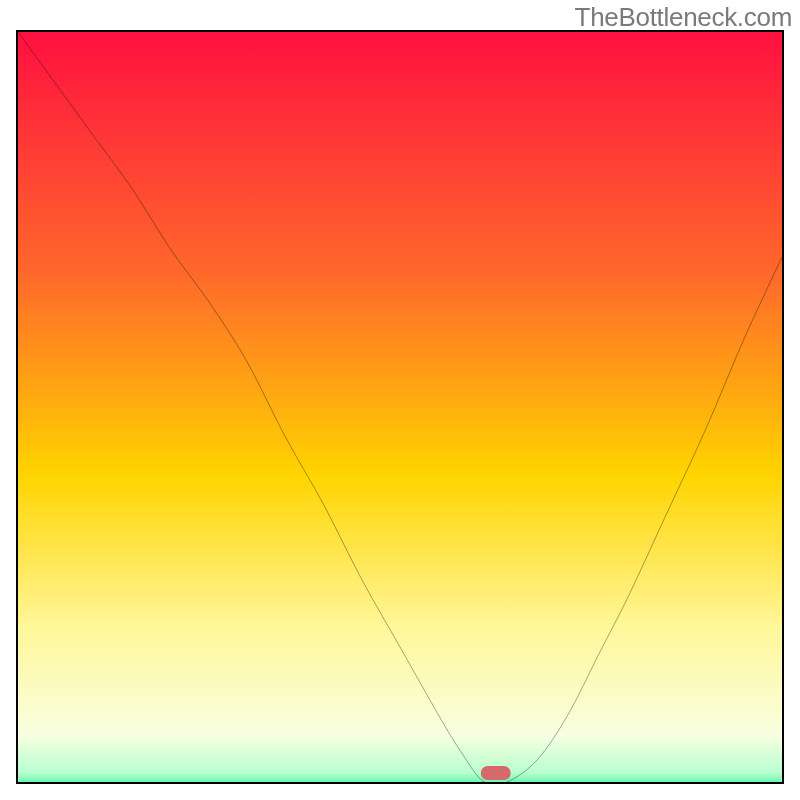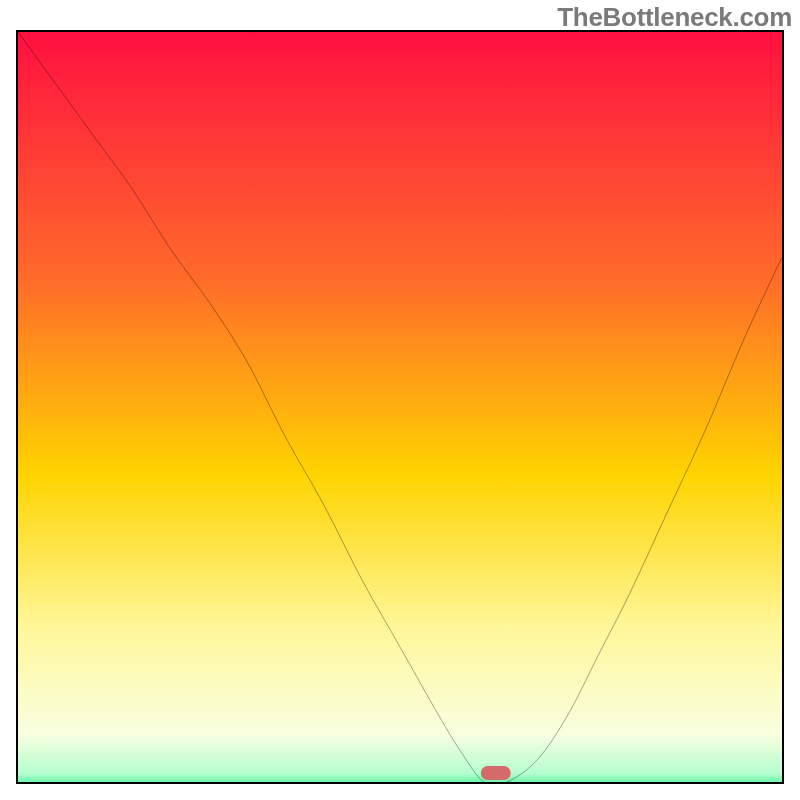--- a/index.html
+++ b/index.html
@@ -14,21 +14,21 @@
   .chart-container {
     position: relative;
     width: 800px;
     height: 800px;
   }
   .watermark {
     position: absolute;
     top: 2px;
     right: 8px;
     font-size: 26px;
-    font-weight: 700;
+    font-weight: 400;
     color: #7a7a7a;
     letter-spacing: -0.3px;
     z-index: 10;
   }
   .plot-frame {
     position: absolute;
     left: 16px;
     top: 30px;
     width: 768px;
     height: 754px;

